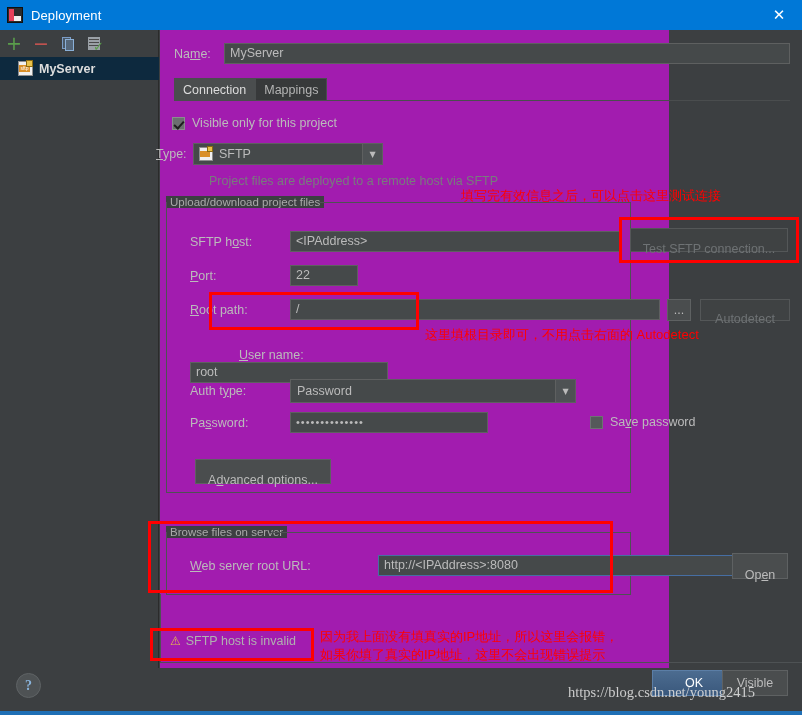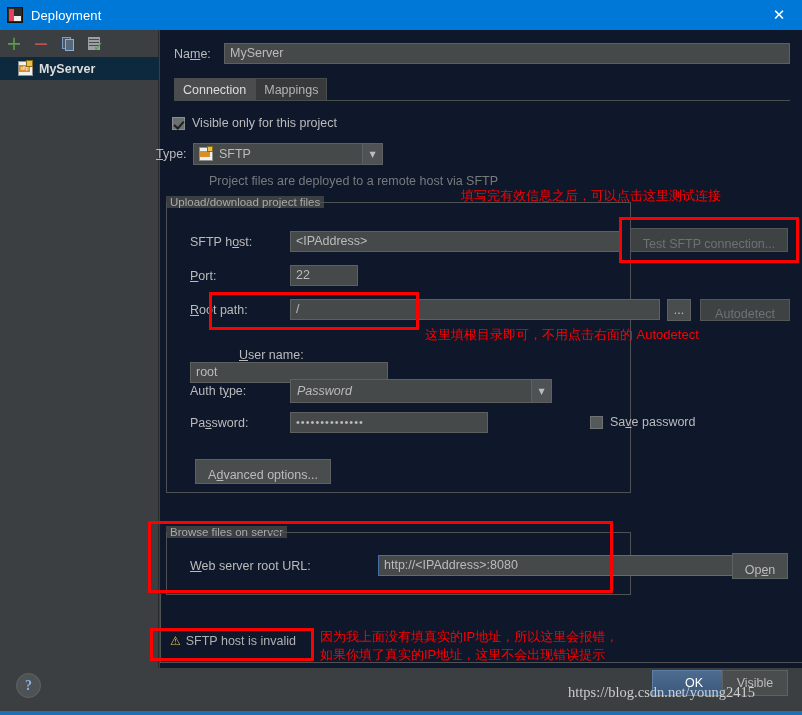--- a/index.html
+++ b/index.html
@@ -75,22 +75,22 @@
   }
   .sftp-badge .ft { position:absolute; left:0; top:3px; width:11px; height:7px;
     background:#d98f28; color:#fff; font-size:5px; line-height:7px; text-align:center;
     font-family:"Liberation Sans", sans-serif; }
   .sftp-badge .lk { position:absolute; right:-1px; top:-2px; width:7px; height:7px;
     background:#e8c14a; border:1px solid #8a6a12; }
   .server-name { color: #dddddd; font-size: 12.5px; font-weight: bold; }
 
   
   .content {
-    position: absolute; left: 160px; top: 30px; width: 642px; height: 638px;
-    background: #0f172a;
+    position: absolute; left: 160px; top: 30px; width: 509px; height: 638px;
+    background: #a21caf;
   }
 
   .name-row { position: absolute; left: 14px; top: 12px; width: 616px; height: 23px;
     display: flex; align-items: center; }
   .name-label { width: 50px; font-size: 12.5px; color: #bbbbbb; }
   .field {
     background: #45494a; border: 1px solid #5e6060; color: #bbbbbb;
     font-size: 12.5px; height: 21px; line-height: 19px; padding: 0 5px;
     font-family: "Liberation Sans", sans-serif;
   }
@@ -153,21 +153,21 @@
   }
   .group-vline { position: absolute; width: 1px; background: #4e5254; }
 
   
   .frow { position: absolute; display: flex; align-items: center; }
   .flabel { font-size: 12.5px; color: #bbbbbb; }
 
   .btn {
     background: #4a4d4e; border: 1px solid #5e6162; color: #bbbbbb;
     font-size: 12.5px; height: 24px; line-height: 22px; text-align: center;
-    padding: 4px 10px; font-family: "Liberation Sans", sans-serif;
+    padding: 9px 10px; font-family: "Liberation Sans", sans-serif;
   }
   .btn.disabled { color: #6e7274; border-color: #545758; background: #3f4243; }
 
   .focus-field { border: 1px solid #466ea3 !important; }
 
   
   .redbox { position: absolute; border: 3px solid #ff0000; pointer-events:none; }
   .redtext { position: absolute; color: #ff0000; font-size: 13px;
     font-family: "Liberation Sans", "DejaVu Sans", sans-serif; white-space: nowrap; }
 
@@ -305,21 +305,21 @@
   <div class="btn" style="position:absolute; left:667px; top:299px; width:24px; height:22px; line-height:20px; padding:0;">...</div>
   <div class="btn disabled" style="position:absolute; left:700px; top:299px; width:90px; height:22px; line-height:20px;">Autodetect</div>
 
   <div class="frow" style="left:190px; top:348px;flex-direction:column;">
     <span class="flabel" style="width:100px;"><u>U</u>ser name:</span>
     <span class="field" style="width:198px;">root</span>
   </div>
 
   <div class="frow" style="left:190px; top:379px;">
     <span class="flabel" style="width:100px;">Auth t<u>y</u>pe:</span>
-    <div class="combo" style="width:262px; height:24px;font-style:italic;">
+    <div class="combo" style="width:286px; height:24px;">
       <span class="val">Password</span>
       <span class="combo-arrow" style="height:22px;">▼</span>
     </div>
   </div>
 
   <div class="frow" style="left:190px; top:412px;">
     <span class="flabel" style="width:100px;">Pa<u>s</u>sword:</span>
     <span class="field dots" style="width:198px;">••••••••••••••</span>
   </div>
   <div class="cb-row" style="left:590px; top:415px;">

